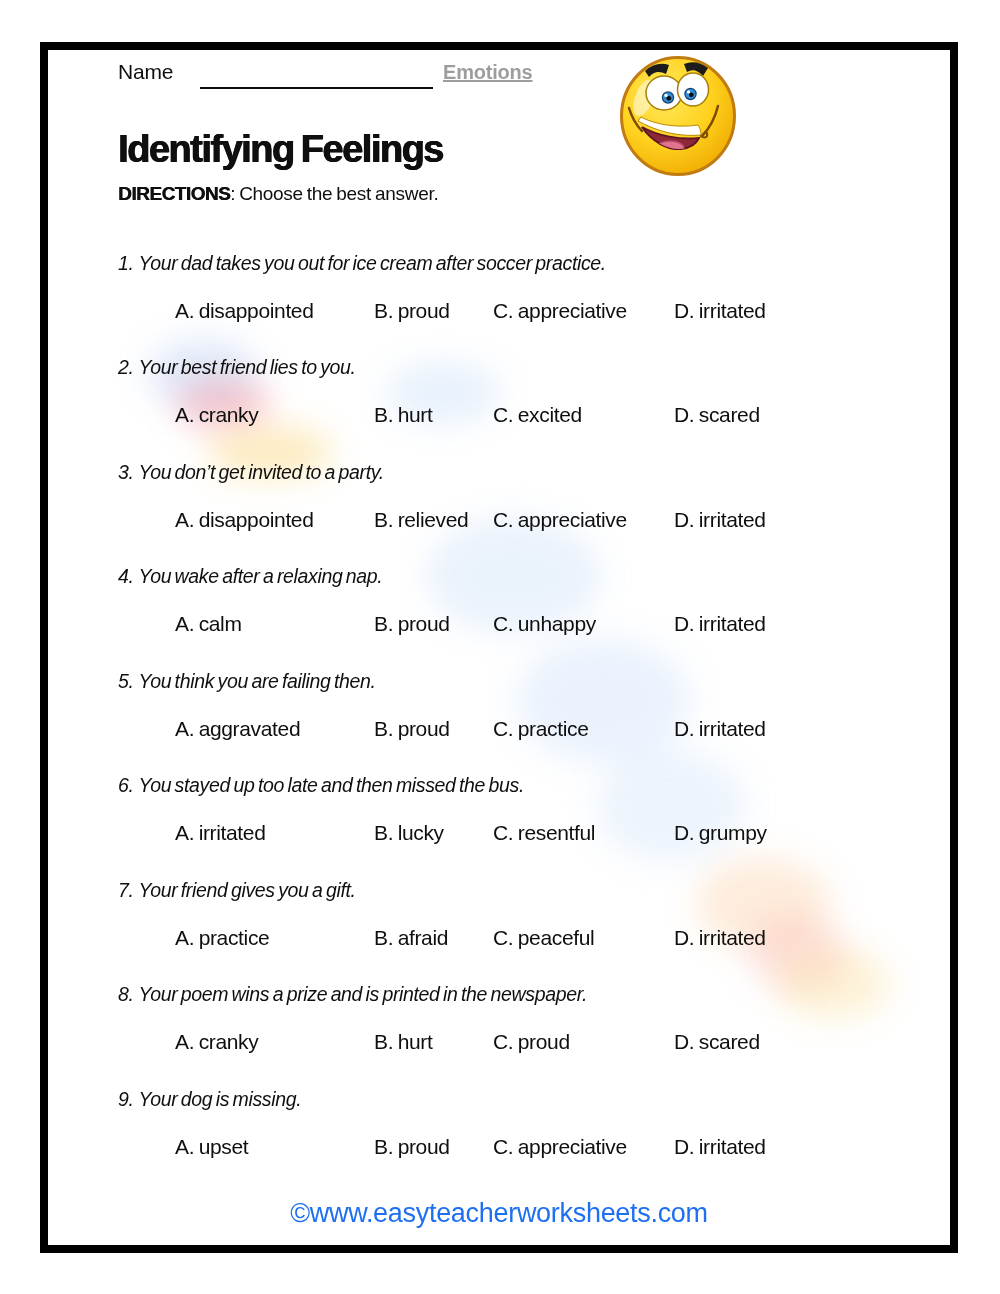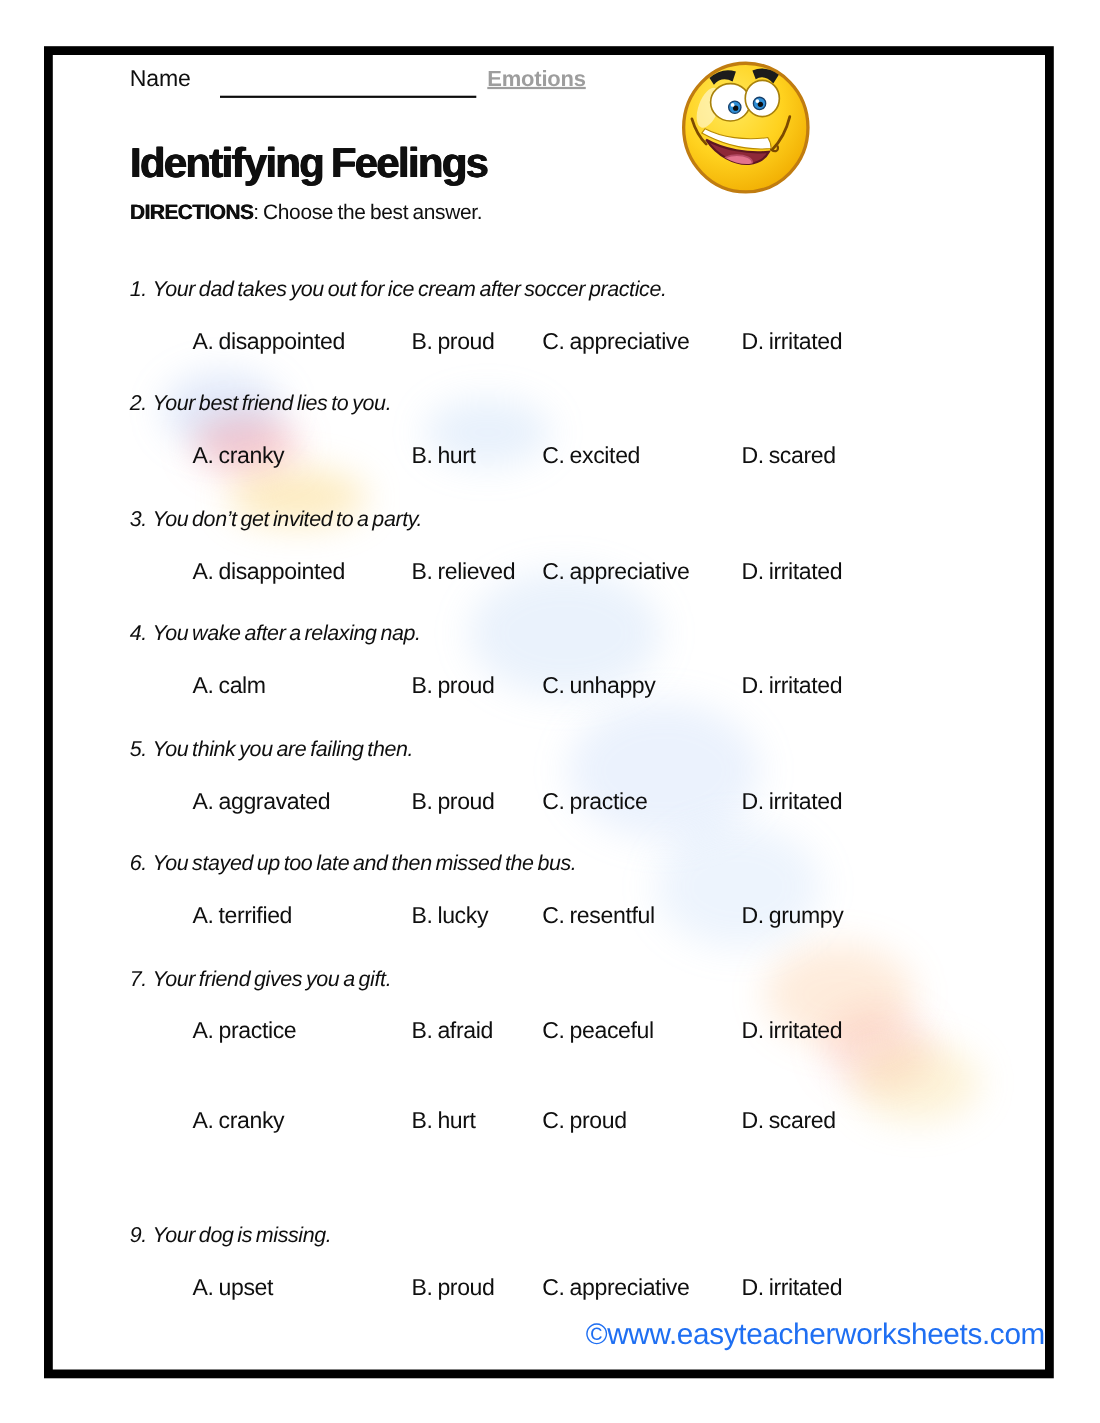--- a/index.html
+++ b/index.html
@@ -45,21 +45,21 @@
   .qline{font-size:19.5px;line-height:23px;letter-spacing:-0.35px;word-spacing:-1.6px;white-space:nowrap;font-style:italic;}
   .qnum{margin-right:5px;}
   .options{
     margin-top:24px;margin-left:57px;
     display:grid;grid-template-columns:199px 119px 181px auto;
     font-size:21px;line-height:23px;letter-spacing:-0.35px;word-spacing:-1px;
     white-space:nowrap;
   }
 
   
-  .footer{position:absolute;left:0;right:0;top:1148px;text-align:right;}
+  .footer{position:absolute;left:0;right:0;top:1148px;text-align:center;}
   .footer a{
     color:var(--footer-link);font-size:27px;text-decoration:none;
     letter-spacing:-0.3px;cursor:pointer;
   }
 </style>
 </head>
 <body>
 
 <div class="page">
   <div class="frame">
@@ -166,38 +166,39 @@
             <span>A. aggravated</span>
             <span>B. proud</span>
             <span>C. practice</span>
             <span>D. irritated</span>
           </div>
         </div>
 
         <div class="qblock">
           <div class="qline"><span class="qnum">6.</span><span>You stayed up too late and then missed the bus.</span></div>
           <div class="options">
-            <span>A. terrified</span>
+            <span>A. irritated</span>
             <span>B. lucky</span>
             <span>C. resentful</span>
             <span>D. grumpy</span>
           </div>
         </div>
 
         <div class="qblock">
           <div class="qline"><span class="qnum">7.</span><span>Your friend gives you a gift.</span></div>
           <div class="options">
             <span>A. practice</span>
             <span>B. afraid</span>
             <span>C. peaceful</span>
             <span>D. irritated</span>
           </div>
         </div>
 
         <div class="qblock">
+          <div class="qline"><span class="qnum">8.</span><span>Your poem wins a prize and is printed in the newspaper.</span></div>
           <div class="options">
             <span>A. cranky</span>
             <span>B. hurt</span>
             <span>C. proud</span>
             <span>D. scared</span>
           </div>
         </div>
 
         <div class="qblock">
           <div class="qline"><span class="qnum">9.</span><span>Your dog is missing.</span></div>

